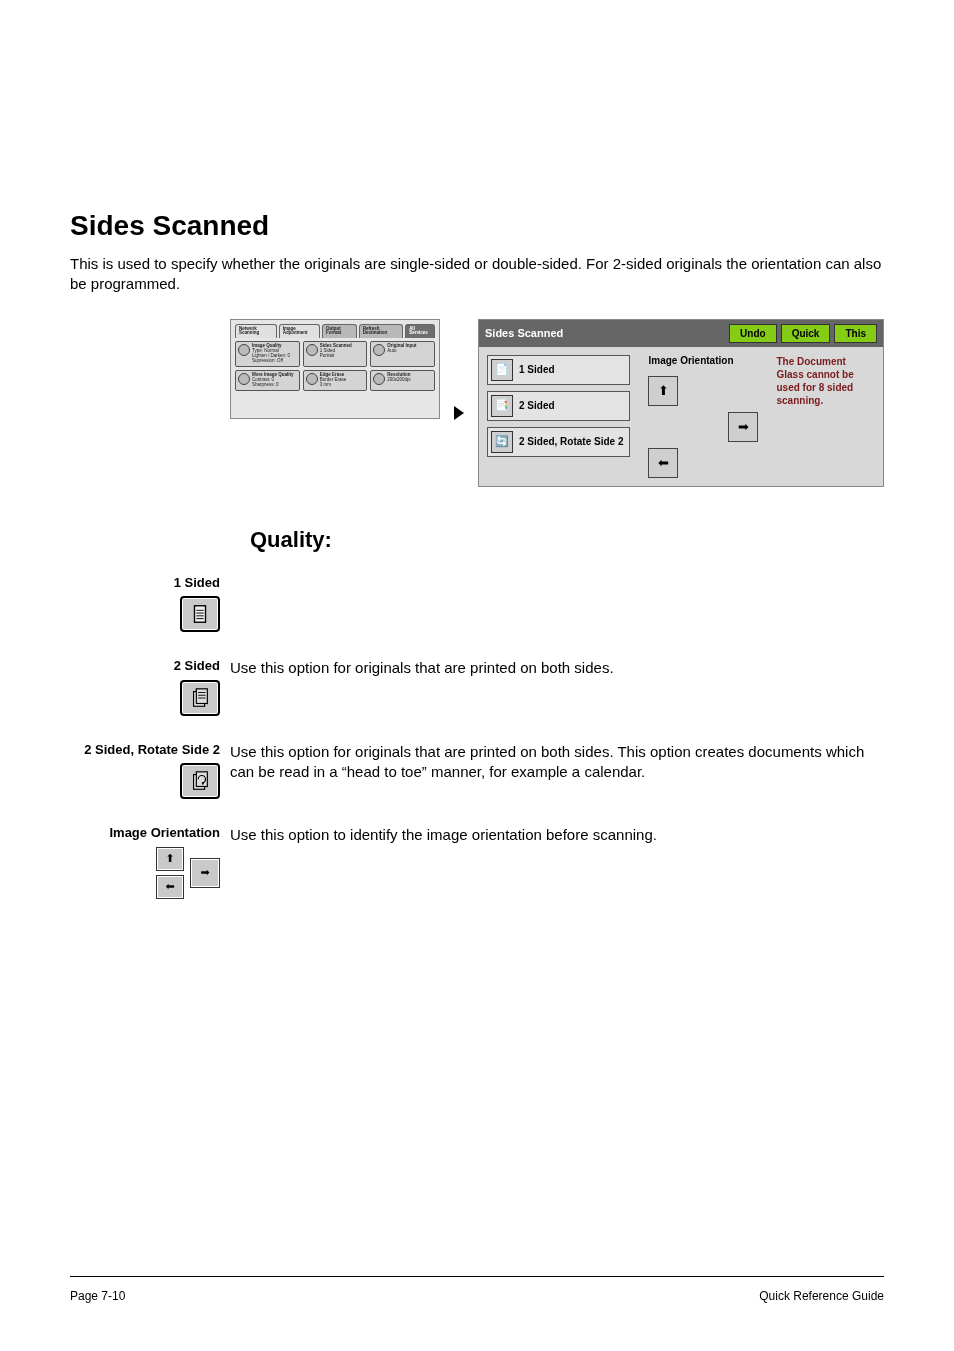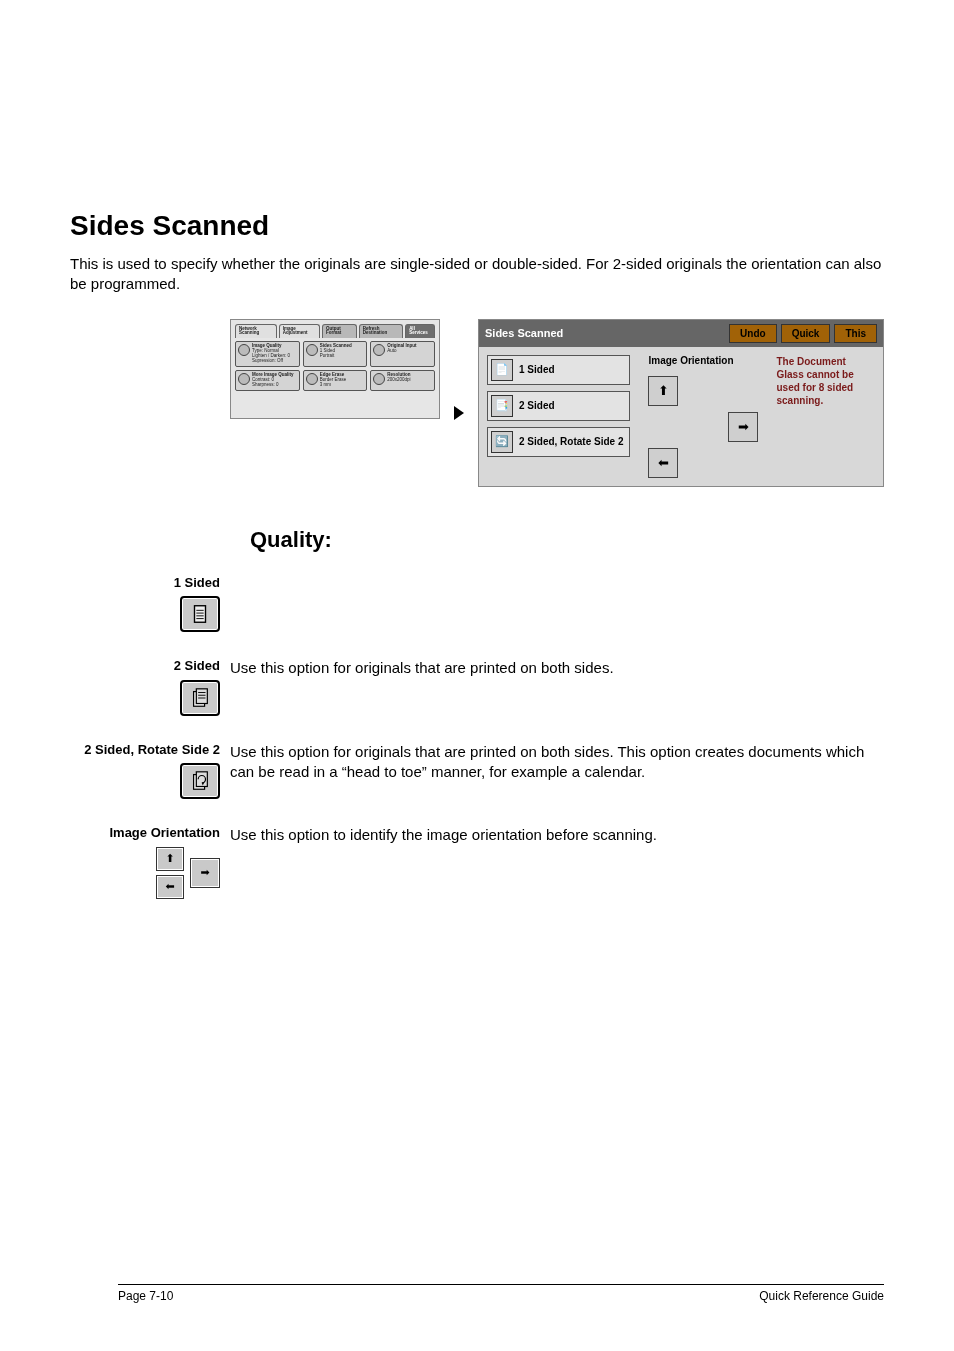--- a/index.html
+++ b/index.html
@@ -92,21 +92,21 @@
       background: #666;
       color: #fff;
       display: flex;
       align-items: center;
       justify-content: space-between;
       padding: 4px 6px;
       font-weight: bold;
     }
     .bar-buttons { display: flex; gap: 4px; }
     .bar-btn {
-      background: #a16207;
+      background: #84cc16;
       color: #000;
       border: 1px solid #333;
       padding: 3px 10px;
       font-size: 10px;
       font-weight: bold;
     }
     .panel-body {
       display: flex;
       padding: 8px;
       gap: 18px;
@@ -196,25 +196,24 @@
       padding-top: 0;
     }
 
     
     .page-footer {
       position: absolute;
       bottom: 48px;
       left: 70px;
       right: 70px;
       border-top: 1px solid #000;
-      padding-top: 4px;
+      padding-top: 12px;
       display: flex;
       justify-content: space-between;
       font-size: 12px;
-      margin-left: 48px;
     }
   </style>
 </head>
 <body>
 
 <h1 class="page-heading">Sides Scanned</h1>
 
 <p class="intro-paragraph">This is used to specify whether the originals are single-sided or double-sided. For 2-sided originals the orientation can also be programmed.</p>
 
 <div class="screenshots-row">

